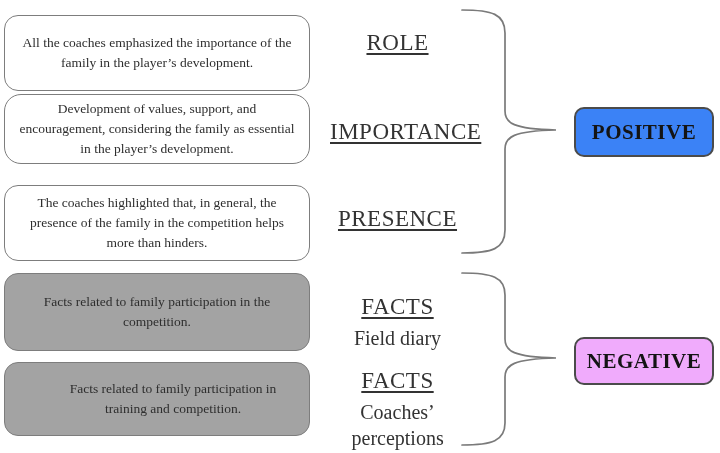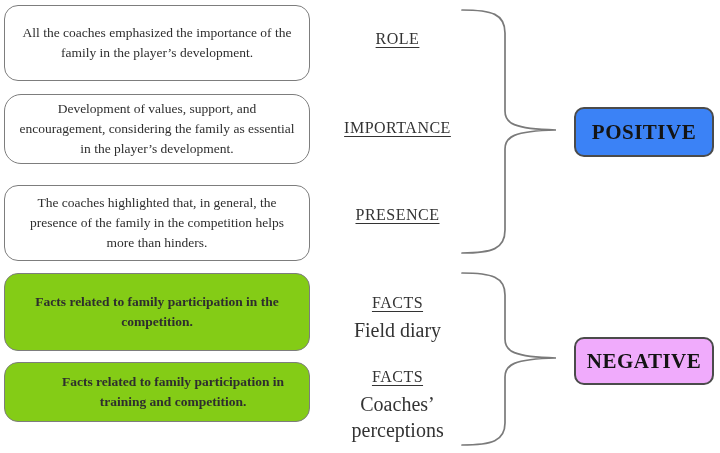--- a/index.html
+++ b/index.html
@@ -27,37 +27,37 @@
     background: #ffffff;
     display: flex;
     align-items: center;
     justify-content: center;
     text-align: center;
     padding: 4px 14px;
     font-size: 13.5px;
     line-height: 1.5;
     color: #2e2e2e;
   }
-  .stmt-box.gray { background: #84cc16; font-weight: bold; }
-  .box-1 { top: 5px;   height: 76px; }
+  .stmt-box.gray { background: #a3a3a3; }
+  .box-1 { top: 15px;   height: 76px; }
   .box-2 { top: 94px;  height: 70px; border-radius: 17px; }
   .box-3 { top: 185px; height: 76px; }
   .box-4 { top: 273px; height: 78px; }
-  .box-5 { top: 362px; height: 60px; padding-left: 46px; }
+  .box-5 { top: 362px; height: 74px; padding-left: 46px; }
 
   
   .cat-label {
     position: absolute;
     left: 330px;
     width: 135px;
     text-align: center;
     color: #333333;
   }
   .cat-label .head {
-    font-size: 16px;
+    font-size: 23px;
     letter-spacing: 0.5px;
     text-decoration: underline;
     text-underline-offset: 3px;
     font-family: Liberation Serif, serif;
   }
   .cat-label .sub {
     font-size: 20px;
     line-height: 1.3;
     margin: 5px auto 0;
     max-width: 92px;

